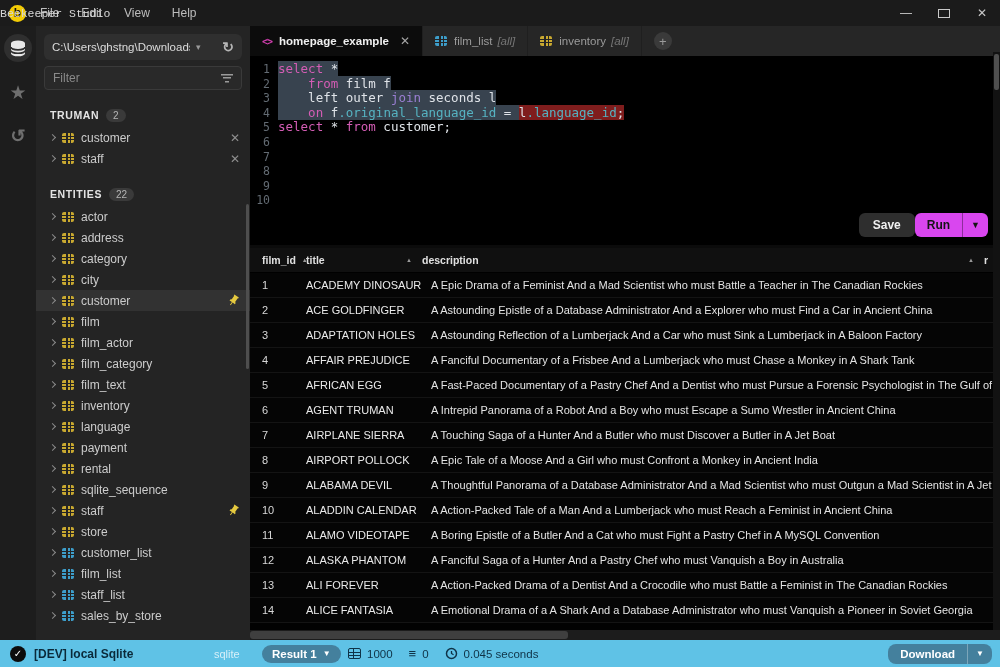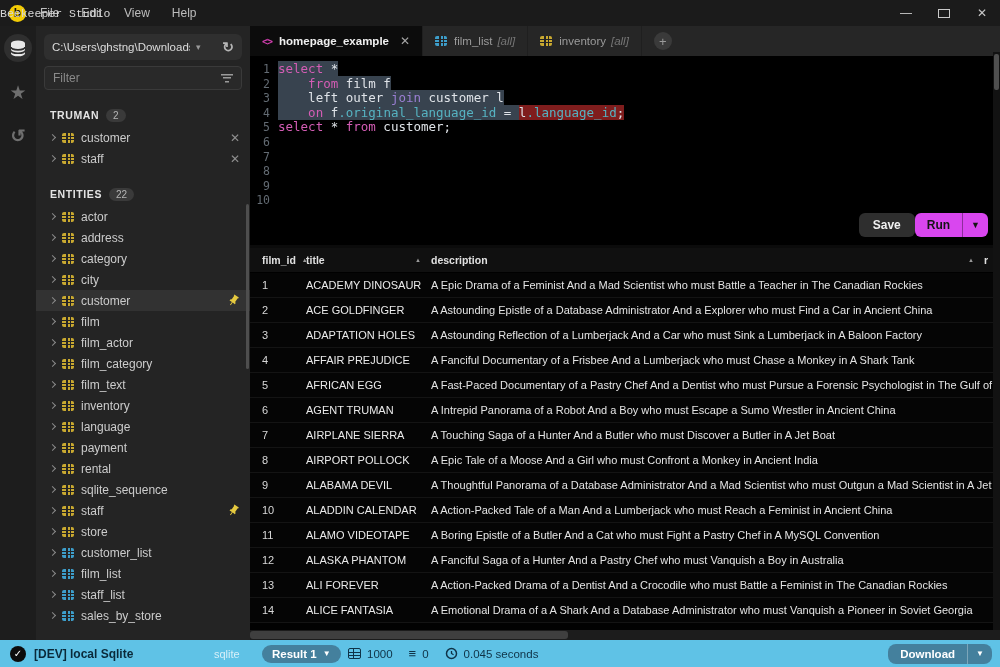--- a/index.html
+++ b/index.html
@@ -80,21 +80,21 @@
   .ed-actions { position:absolute; right:12px; bottom:8px; display:flex; font-family:"Liberation Sans",sans-serif; }
   .btn-save { background:#2e2e2e; color:#f0f0f0; font-size:12px; font-weight:bold; border:none; border-radius:6px; padding:5px 14px; }
   .btn-run { display:flex; align-items:stretch; background:#d946ef; border-radius:6px; overflow:hidden; }
   .btn-run .run-label { color:#141414; font-size:12px; font-weight:bold; padding:5px 12px; }
   .btn-run .run-caret { border-left:1px solid rgba(0,0,0,.35); color:#141414; font-size:9px; display:flex; align-items:center; padding:0 8px; }
 
   
   .grid-head { position:relative; height:25px; background:#101010; border-bottom:1px solid #000; display:flex; align-items:center; font-size:10.5px; font-weight:bold; color:#e0e0e0; }
   .gh-cell { display:flex; align-items:center; }
   .gh-id { width:56px; padding-left:12px; }
-  .gh-title { width:125px; justify-content:space-between; padding-right:10px; }
+  .gh-title { width:116px; justify-content:space-between; padding-right:10px; }
   .gh-desc { flex:1; justify-content:space-between; padding-right:10px; }
   .sort { color:#9a9a9a; font-size:6px; margin-left:6px; }
   .gh-next { width:16px; overflow:hidden; }
   .grid-body { position:relative; height:357px; overflow:hidden; }
   .g-row { height:25px; display:flex; align-items:center; font-size:11px; border-bottom:1px solid #141414; background:#050505; }
   .g-row:last-child { opacity:.45; }
   .gc-id { width:56px; padding-left:12px; color:#d8d8d8; }
   .gc-title { width:125px; color:#eaeaea; }
   .gc-desc { flex:1; color:#e4e4e4; white-space:nowrap; overflow:hidden; }
   .vscroll { position:absolute; right:0; top:26px; width:7px; bottom:10px; background:#121212; }
@@ -329,21 +329,21 @@
           <div class="ed-line">
             <span class="ln-num">1</span>
             <span class="ln-code"><span class="sel"><span class="kw">select</span><span class="pl"> *</span></span></span>
           </div>
           <div class="ed-line">
             <span class="ln-num">2</span>
             <span class="ln-code"><span class="sel"><span class="pl">    </span><span class="kw">from</span><span class="pl"> film f</span></span></span>
           </div>
           <div class="ed-line">
             <span class="ln-num">3</span>
-            <span class="ln-code"><span class="sel"><span class="pl">    left outer </span><span class="kw2">join</span><span class="pl"> customer l</span></span></span>
+            <span class="ln-code"><span class="sel"><span class="pl">    left outer </span><span class="kw2">join</span><span class="pl"> seconds l</span></span></span>
           </div>
           <div class="ed-line">
             <span class="ln-num">4</span>
             <span class="ln-code"><span class="sel"><span class="pl">    </span><span class="kw">on</span><span class="pl"> f</span><span class="prop">.original_language_id</span><span class="pl"> = </span><span class="sel2"><span class="pl">l</span><span class="prop">.language_id</span><span class="pl">;</span></span></span></span>
           </div>
           <div class="ed-line">
             <span class="ln-num">5</span>
             <span class="ln-code"><span><span class="kw">select</span><span class="pl"> * </span><span class="kw">from</span><span class="pl"> customer;</span></span></span>
           </div>
           <div class="ed-line">

